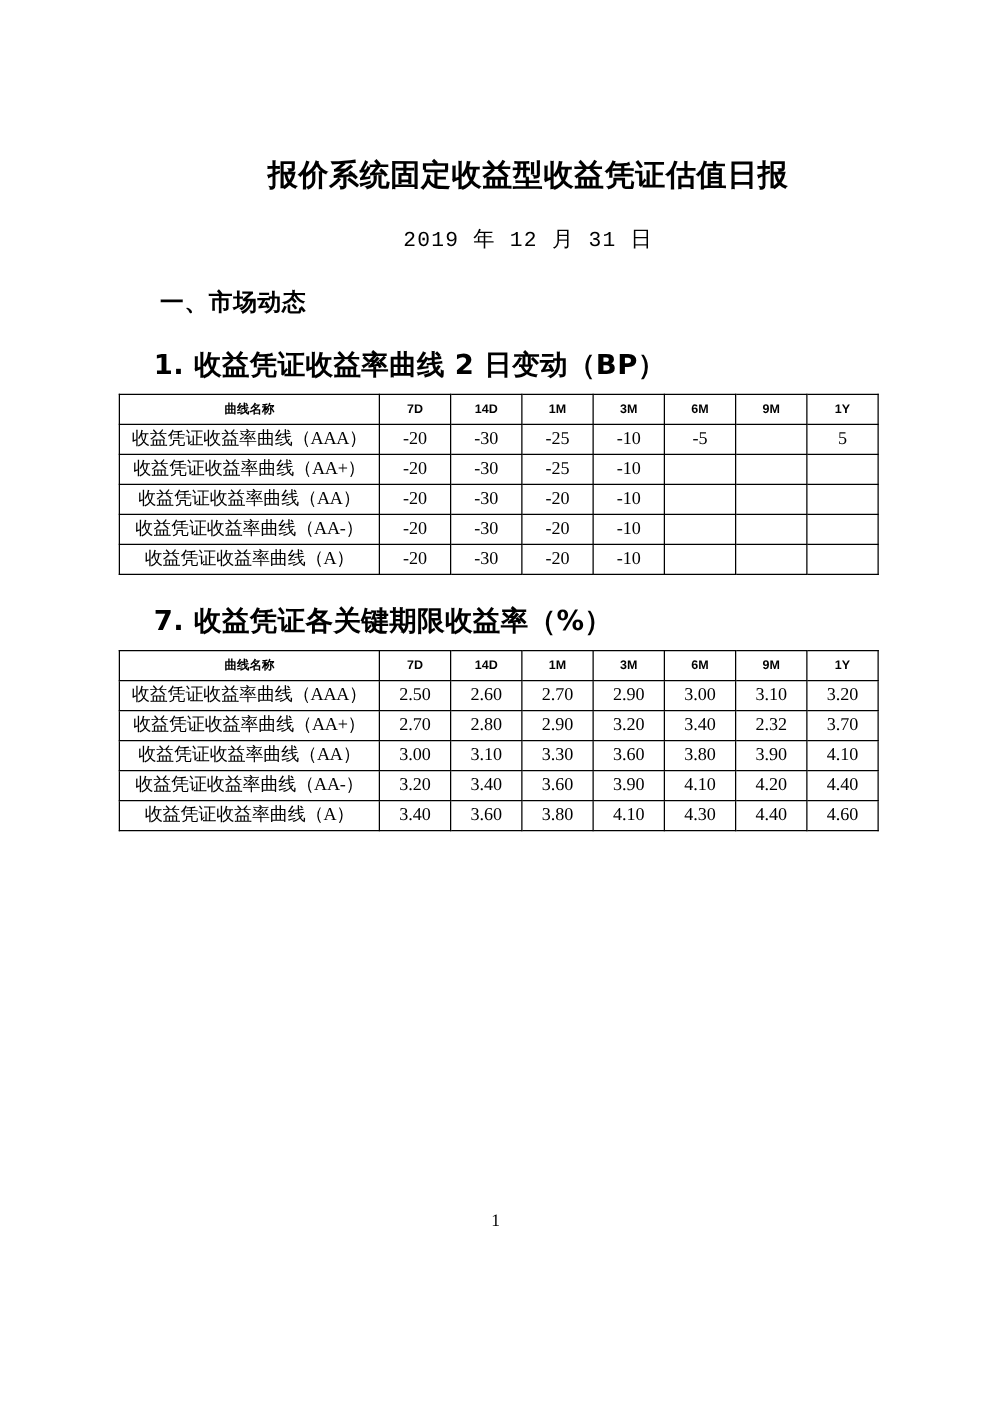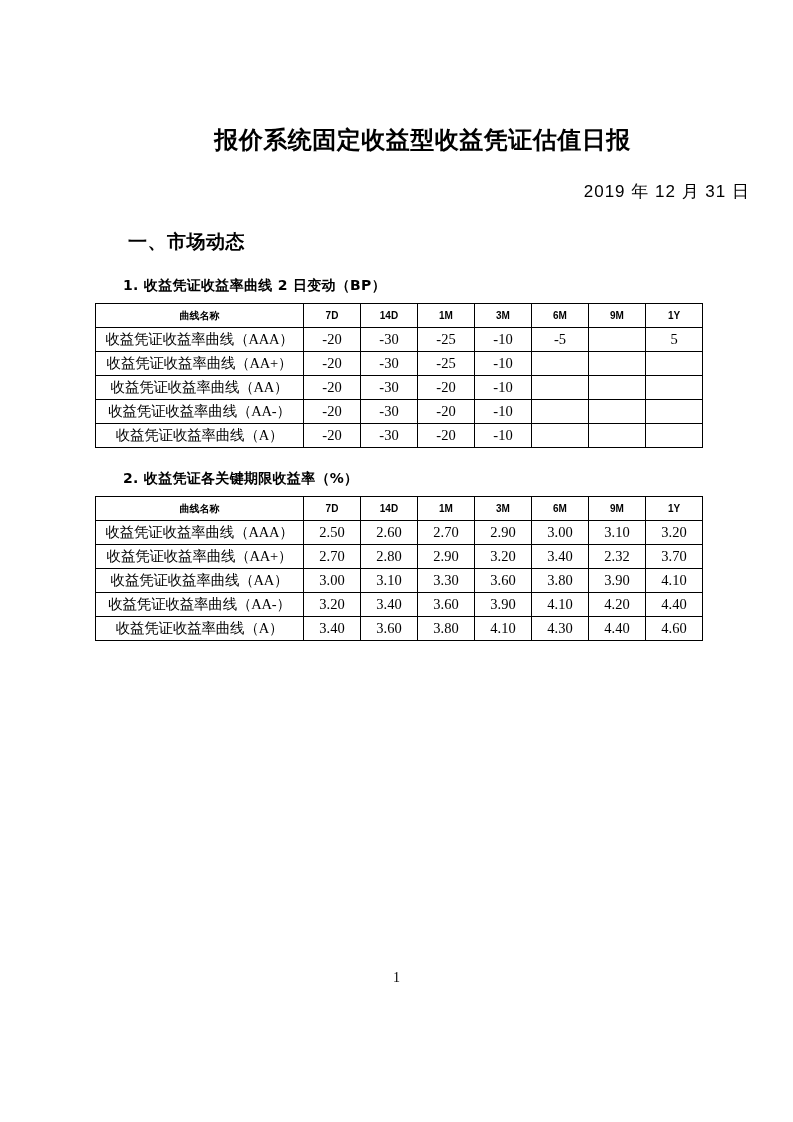--- a/index.html
+++ b/index.html
@@ -24,46 +24,46 @@
   .doc-title {
     text-align: center;
     font-family: "DejaVu Sans", "Liberation Sans", sans-serif;
     font-weight: bold;
     font-size: 24px;
     letter-spacing: 0.5px;
     margin: 28px 0 0 0;
     line-height: 1.4;
   }
   .doc-date {
-    text-align: right;
+    text-align: center;
     font-size: 17px;
     margin: 22px 0 0 0;
     letter-spacing: 1px;
-    font-family: Liberation Sans, sans-serif;
+    font-family: Liberation Mono, monospace;
   }
   .section-head {
     font-family: "DejaVu Sans", "Liberation Sans", sans-serif;
     font-weight: bold;
     font-size: 19px;
     margin: 26px 0 0 33px;
     letter-spacing: 0.5px;
   }
   .para {
     font-size: 16.5px;
     line-height: 2.05;
     text-align: justify;
     text-justify: inter-ideograph;
     margin: 12px 0 0 0;
     text-indent: 2em;
     letter-spacing: 0.3px;
   }
   .sub-head {
     font-family: "DejaVu Sans", "Liberation Sans", sans-serif;
     font-weight: bold;
-    font-size: 14px;
+    font-size: 22px;
     margin: 22px 0 8px 28px;
     letter-spacing: 0.3px;
   }
   table.data {
     border-collapse: collapse;
     width: 608px;
     margin: 0 0 0 0;
     table-layout: fixed;
   }
   table.data th, table.data td {
@@ -181,21 +181,21 @@
         <td>-30</td>
         <td>-20</td>
         <td>-10</td>
         <td></td>
         <td></td>
         <td></td>
       </tr>
     </tbody>
   </table>
 
-  <h3 class="sub-head">2. 收益凭证各关键期限收益率（%）</h3>
+  <h3 class="sub-head">7. 收益凭证各关键期限收益率（%）</h3>
 
   <table class="data">
     <colgroup>
       <col class="c-name">
         <col class="c-val">
         <col class="c-val">
         <col class="c-val">
         <col class="c-val">
         <col class="c-val">
         <col class="c-val">

